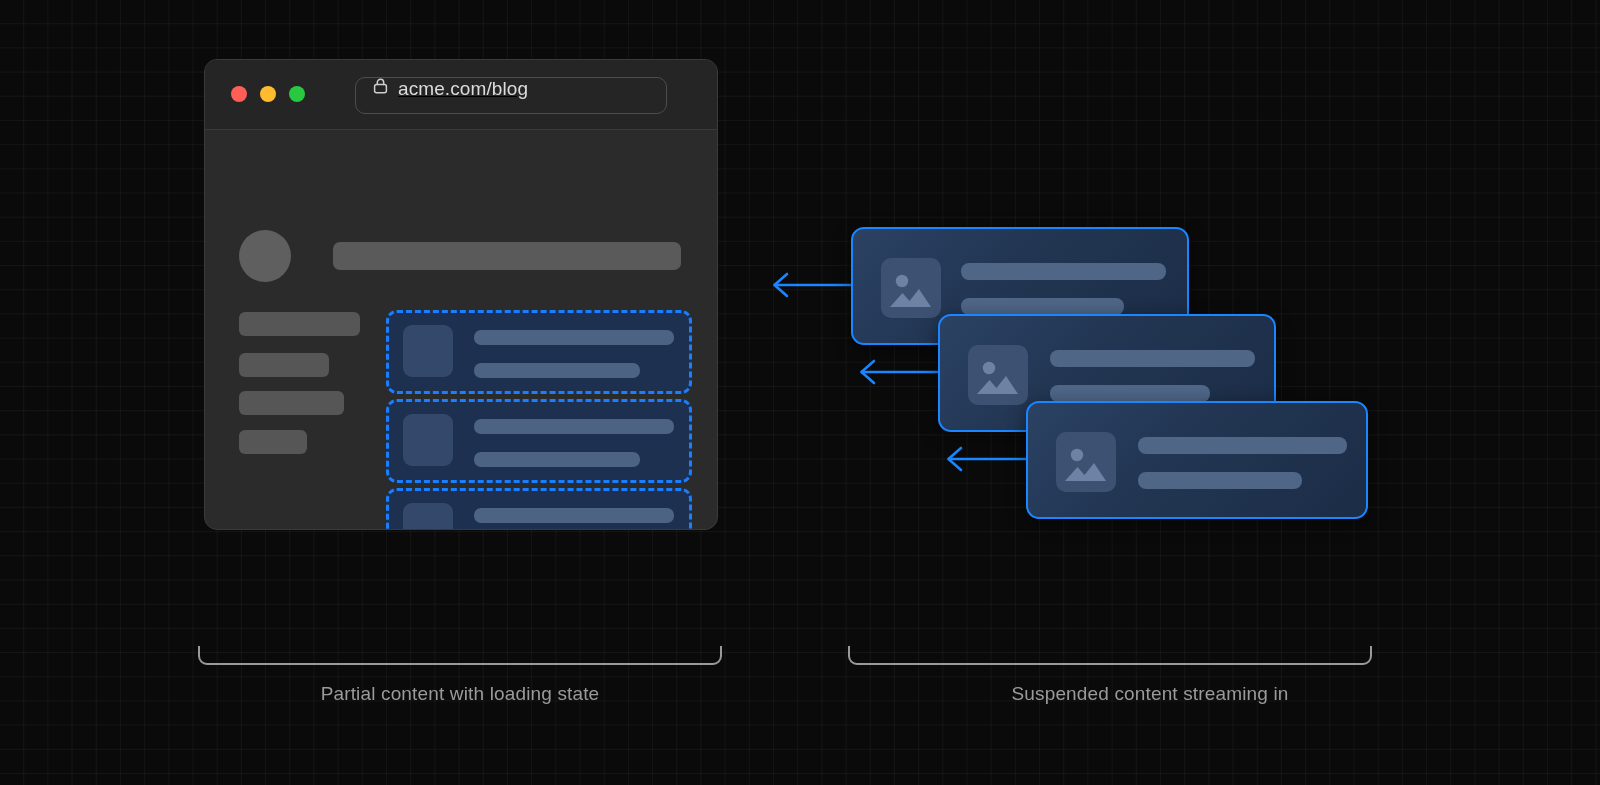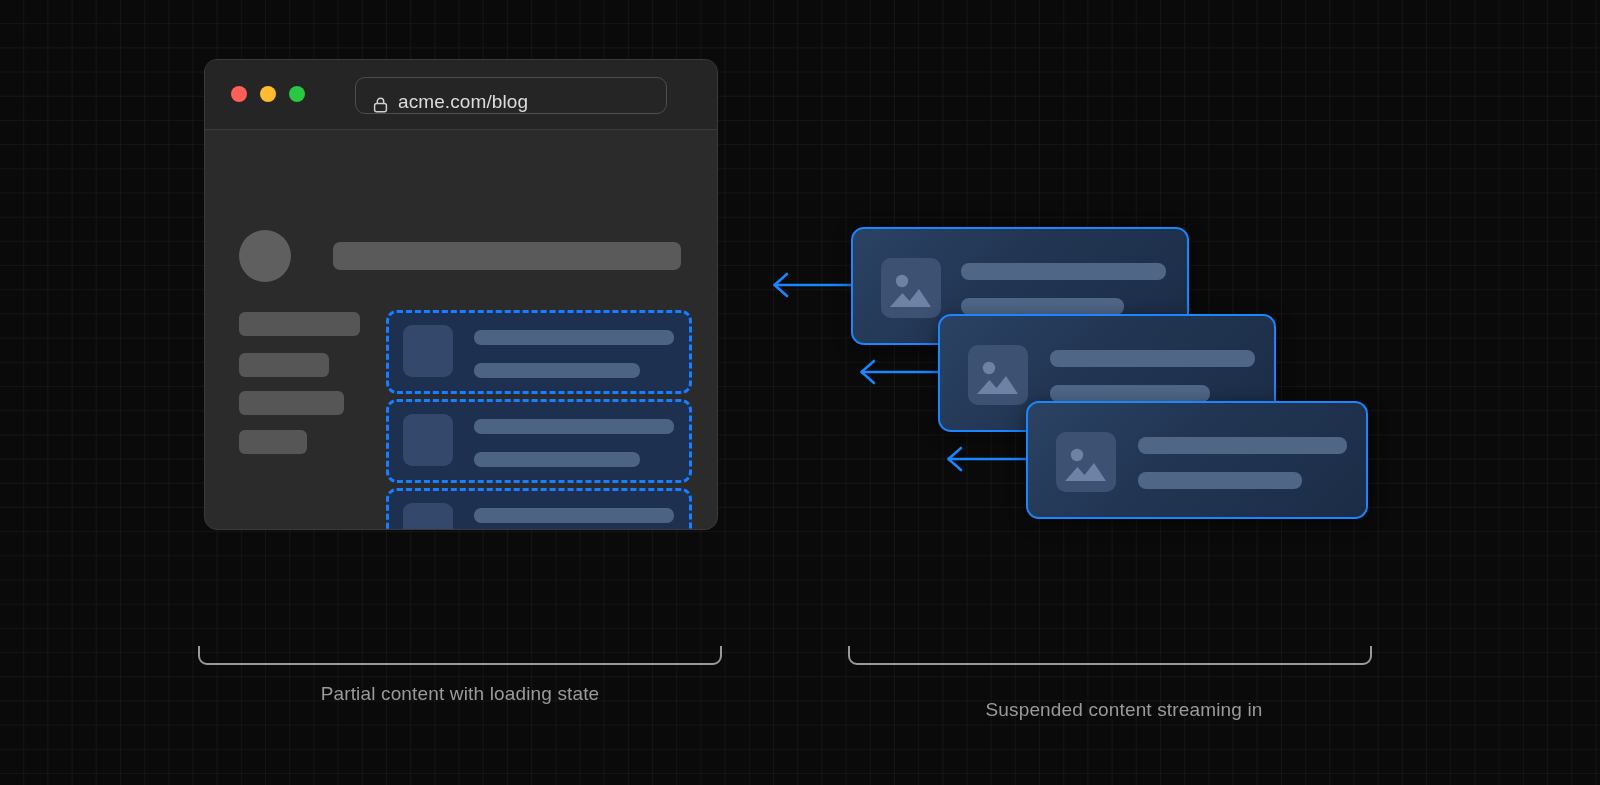--- a/index.html
+++ b/index.html
@@ -58,23 +58,24 @@
 
   .url-bar {
     position: absolute;
     left: 150px;
     top: 17px;
     width: 312px;
     height: 37px;
     border: 1px solid #4d4d4d;
     border-radius: 10px;
     display: flex;
-    align-items: flex-end;
+    align-items: flex-start;
     padding-left: 17px;
     gap: 10px;
+    text-decoration: underline;
   }
   .lock-icon { width: 15px; height: 16px; display: block; flex: 0 0 auto; }
   .url-text {
     color: #dcdcdc;
     font-size: 19px;
     letter-spacing: 0.1px;
     white-space: nowrap;
   }
 
   .browser-body { position: relative; height: 400px; }
@@ -199,21 +200,21 @@
   .caption {
     position: absolute;
     top: 683px;
     text-align: center;
     color: #9a9a9a;
     font-size: 19px;
     letter-spacing: 0.15px;
     white-space: nowrap;
   }
   .caption.cap-left  { left: 198px; width: 524px; }
-  .caption.cap-right { left: 862px; width: 524px; margin-top: 16px; }
+  .caption.cap-right { left: 888px; width: 524px; }
 </style>
 </head>
 <body>
 
 <div id="stage">
 
   <div class="browser-window">
 
     <div class="browser-chrome">
       <div class="traffic-lights">

